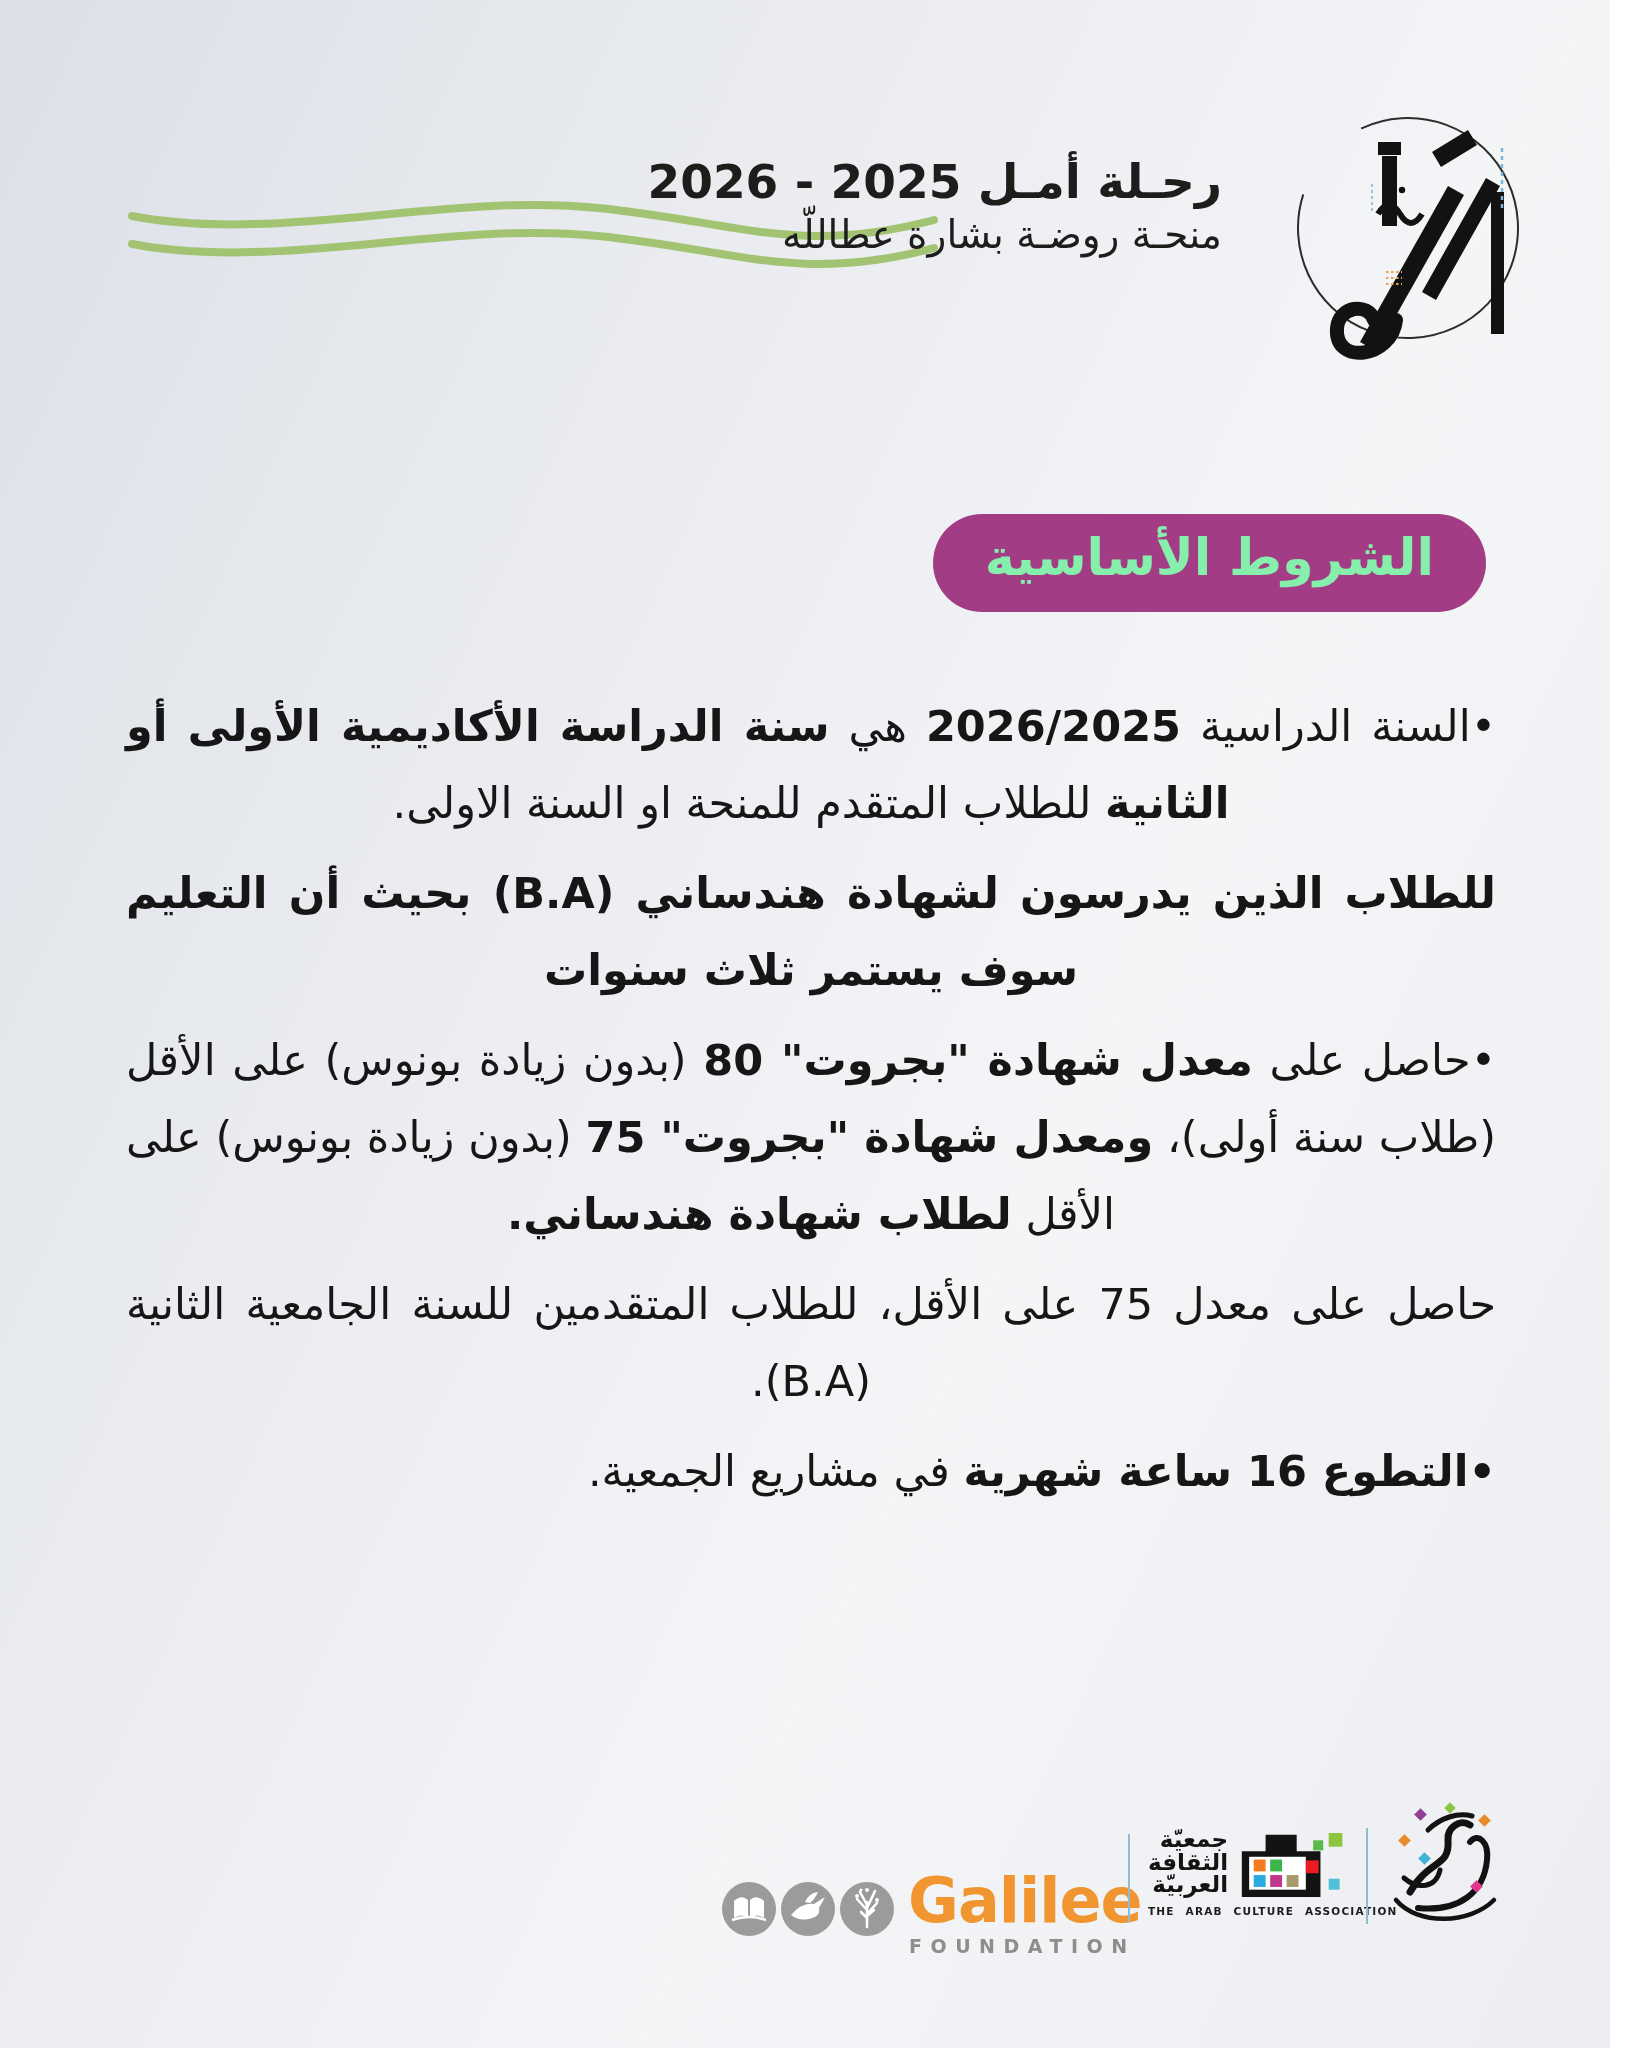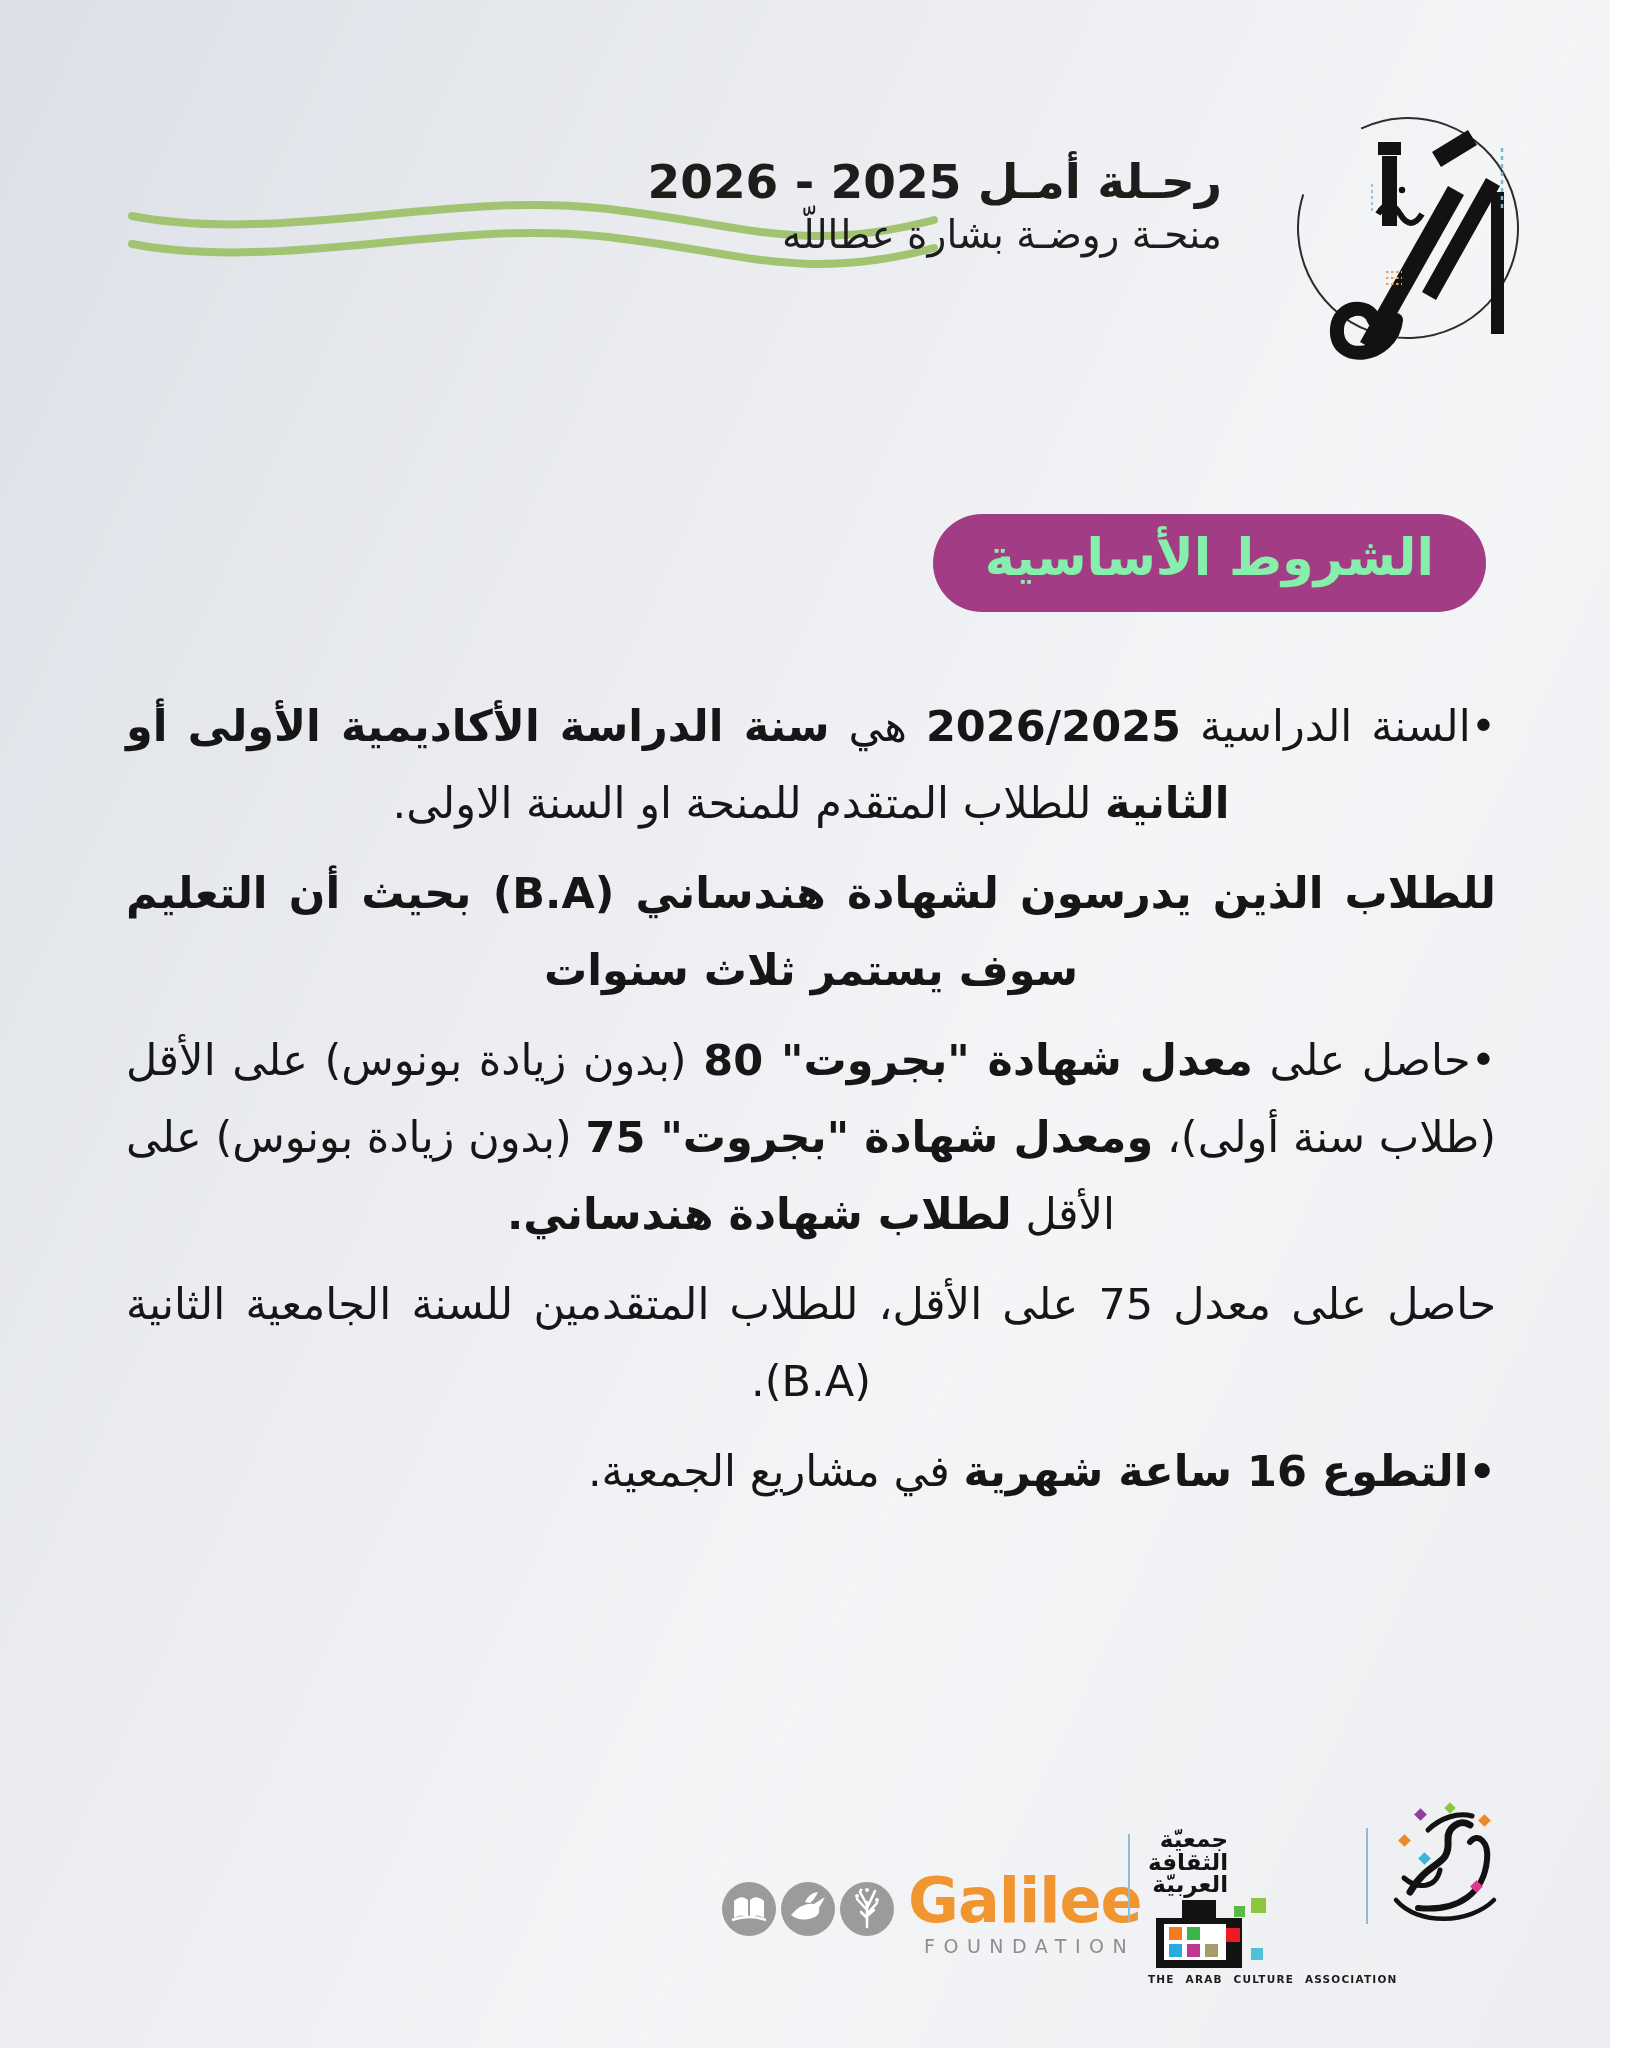--- a/index.html
+++ b/index.html
@@ -29,26 +29,26 @@
   .conditions p{margin:0 0 12px 12px;text-align:justify;}
   .conditions p.last-center{text-align-last:center;}
   .conditions p.last-right{text-align-last:right;}
   .conditions .b{font-weight:800;}
   
   .galilee{position:absolute;left:722px;top:1872px;display:flex;align-items:flex-start;}
   .gf-icons{display:flex;gap:5px;margin-top:10px;}
   .gf-circle{width:54px;height:54px;border-radius:50%;background:#9c9b99;display:flex;align-items:center;justify-content:center;}
   .gf-text{margin-left:14px;text-align:left;}
   .gf-name{font-size:62px;font-weight:700;color:#f0952f;line-height:0.95;letter-spacing:-1px;}
-  .gf-sub{font-size:19px;font-weight:400;color:#8d8d8b;letter-spacing:8.5px;margin-top:4px;margin-left:16px;}
+  .gf-sub{font-size:19px;font-weight:700;color:#8d8d8b;letter-spacing:8.5px;margin-top:4px;margin-left:1px;}
   .sep{position:absolute;width:2px;background:#8fbbd4;}
   .sep1{left:1128px;top:1834px;height:88px;}
   .sep2{left:1366px;top:1828px;height:96px;}
   .aca{position:absolute;left:1148px;top:1828px;width:200px;}
-  .aca-row{display:flex;align-items:flex-start;flex-direction:column;}
+  .aca-row{display:flex;align-items:flex-start;}
   .aca-ar{direction:rtl;text-align:right;font-size:23px;font-weight:800;line-height:0.98;color:#131313;margin-right:6px;}
   .aca-tag{margin-top:3px;font-size:10.5px;font-weight:700;color:#1c1c1c;letter-spacing:1.2px;word-spacing:6px;text-align:right;white-space:nowrap;}
   .patron-logo{position:absolute;left:1388px;top:1800px;}
 </style>
 </head>
 <body>
 
 <div class="page">
 
   <svg class="waves" width="810" height="100" viewBox="0 0 810 100">

